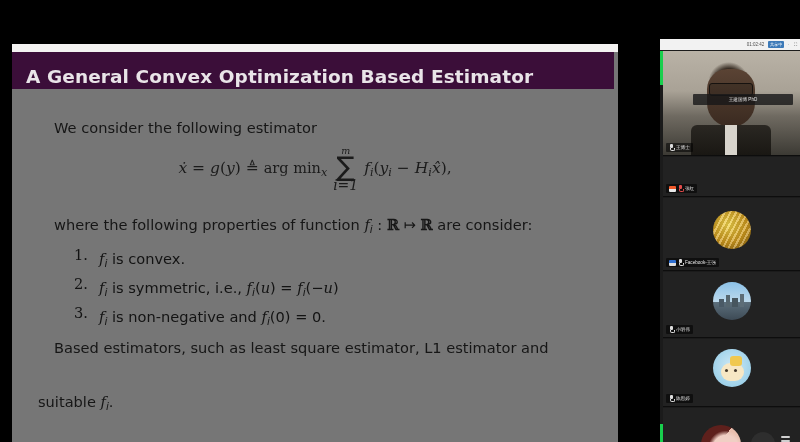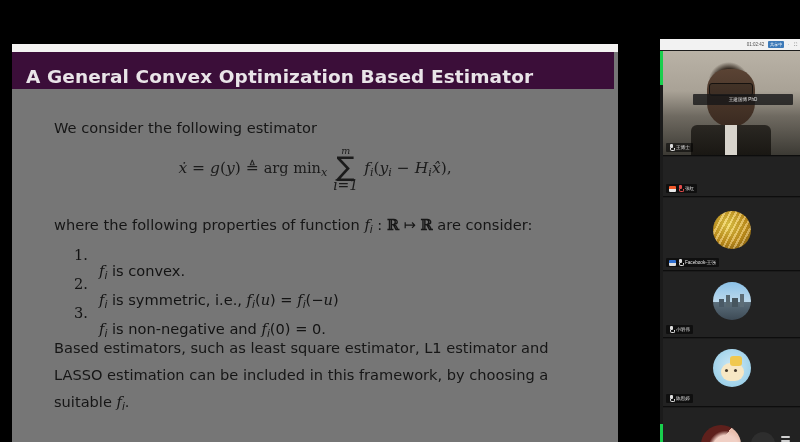--- a/index.html
+++ b/index.html
@@ -56,21 +56,21 @@
   }
   #eq .stack .top { font-size: 9.5px; font-style: italic; display: block; }
   #eq .stack .bot { font-size: 14px; font-style: italic; display: block; }
   #eq .sig { font-size: 27px; display: block; line-height: .82; font-family: "DejaVu Sans", sans-serif; }
   #eq .argmin { font-size: 14.5px; }
 
   
   #list { position: absolute; left: 62px; top: 157px; }
   #list .item { position: relative; height: 29px; font-size: 14.6px; white-space: nowrap; }
   #list .num { position: absolute; left: 0; top: 0; font-family: "DejaVu Serif", serif; }
-  #list .txt { position: absolute; left: 25px; top: 16px; }
+  #list .txt { position: absolute; left: 25px; top: 4px; }
 
   #slide-pageno {
     position: absolute; right: 18px; bottom: 6px;
     font-size: 12.5px; color: #3a3a3a;
     font-family: "DejaVu Serif", serif;
   }
 
   
   #rail {
     position: absolute; left: 660px; top: 0; width: 140px; height: 442px;
@@ -194,22 +194,21 @@
           </div>
 
           <div class="item">
             <span class="num">3.</span>
             <span class="txt"><span class="it">f</span><span class="sub">i</span> is non-negative and <span class="it">f</span><span class="sub">i</span>(0) = 0.</span>
           </div>
 
         </div>
 
         <div class="ln" style="left:42px; top:250px;">Based estimators, such as least square estimator, L1 estimator and</div>
-        <div class="ln" style="left:42px; top:277px;">LASSO estimation can be included in this framework, by choosing a</div>
-        <div class="ln" style="left:42px; top:304px;text-align:center;">
+        <div class="ln" style="left:26px; top:304px;text-align:center;">
           <span>suitable </span><span class="it">f</span><span class="sub">i</span><span>.</span>
         </div>
 
 
         <div id="slide-pageno">19</div>
       </div>
     </div>
   </div>
 
   <div id="rail">

